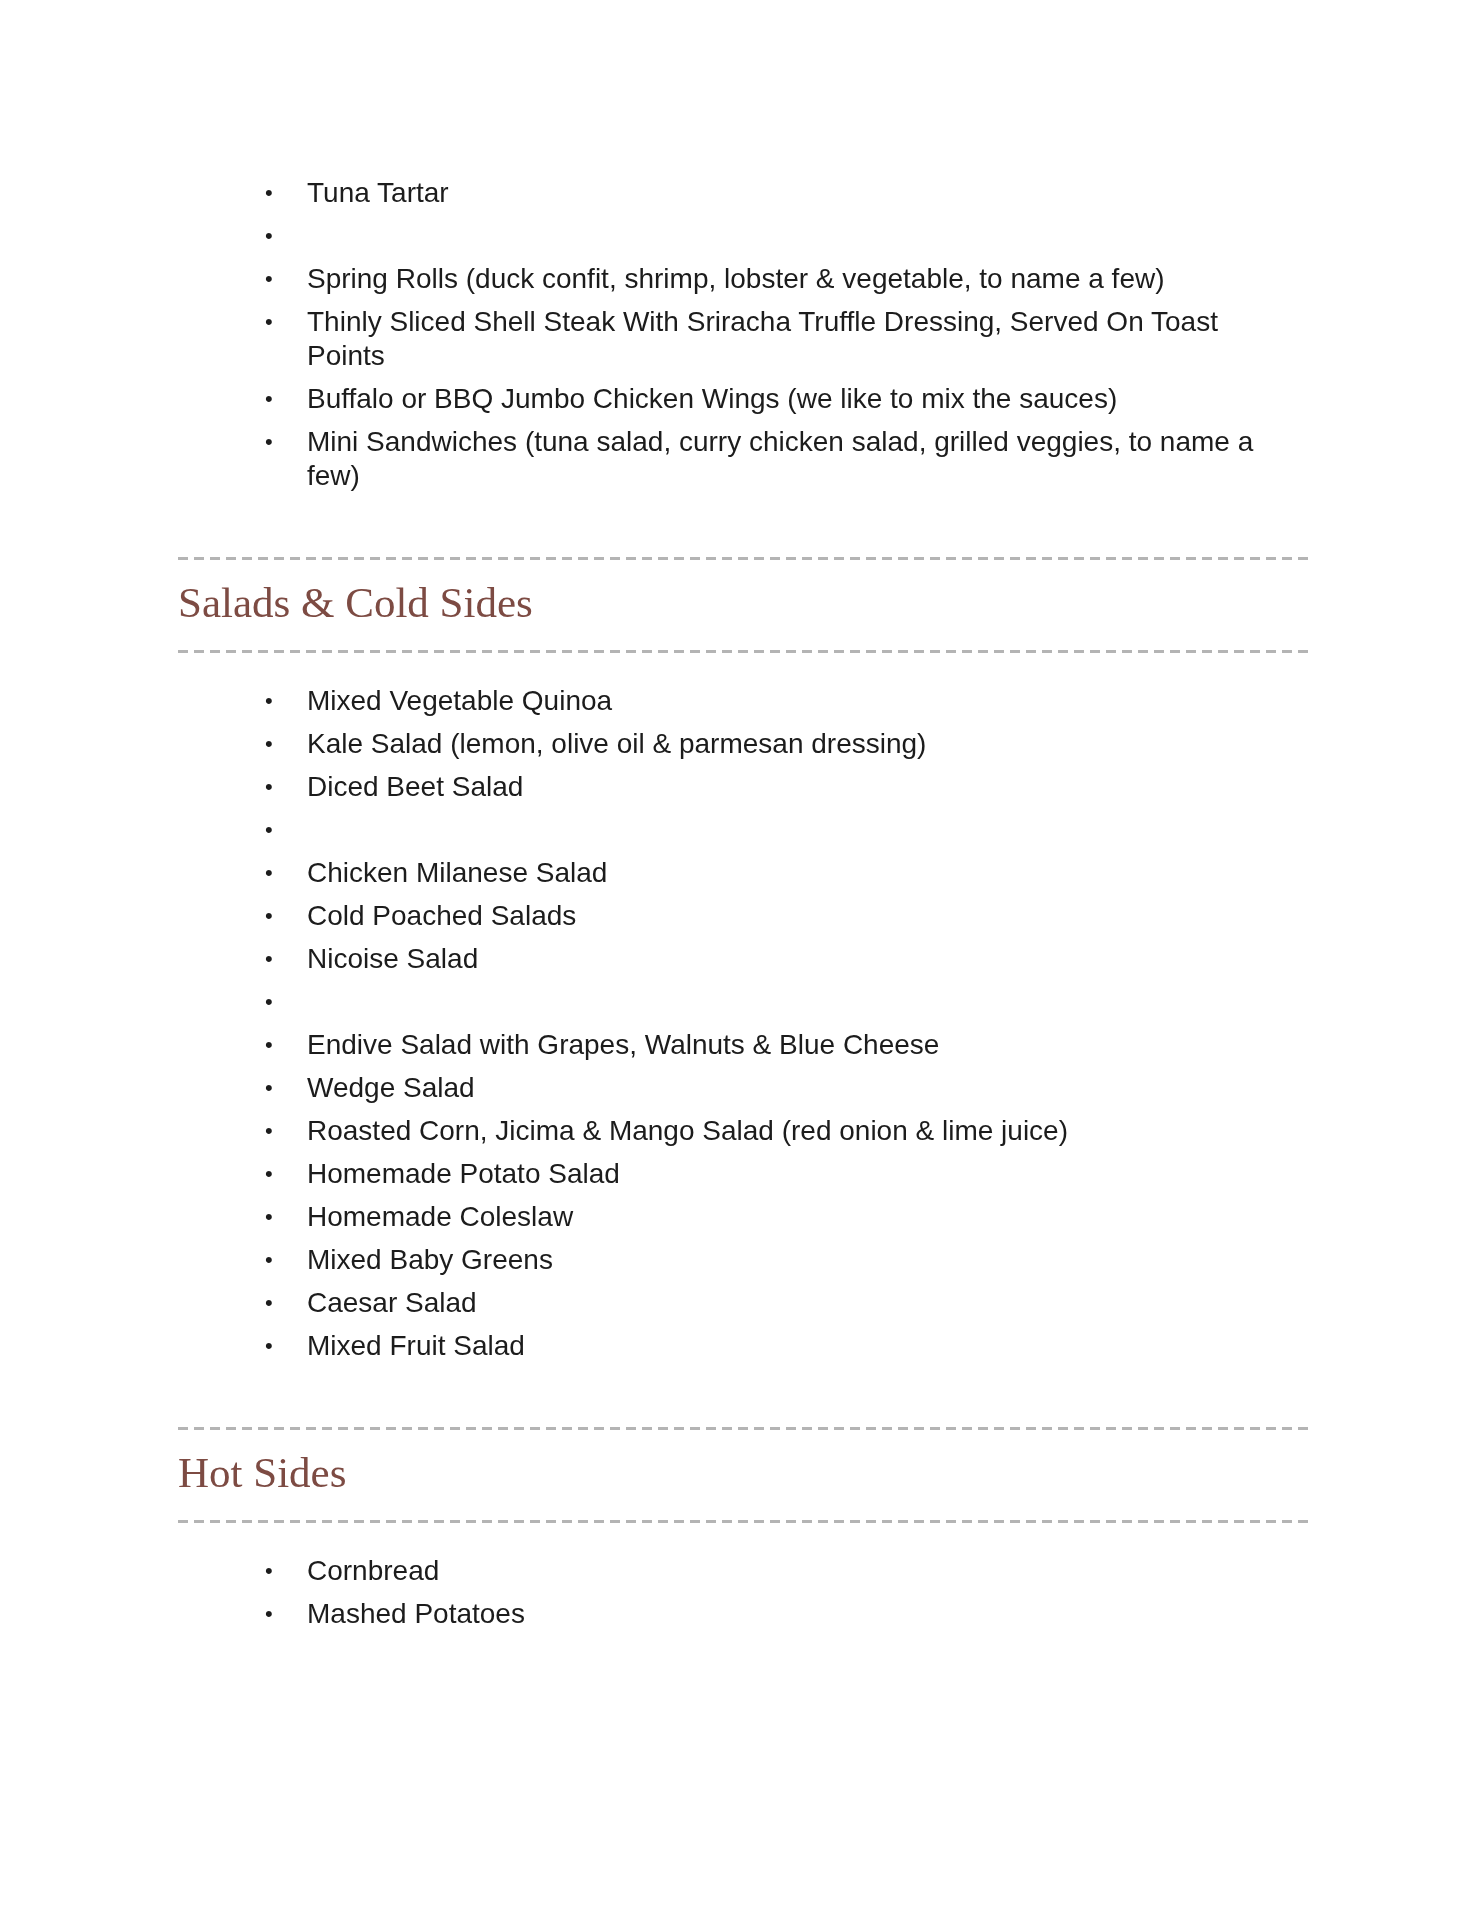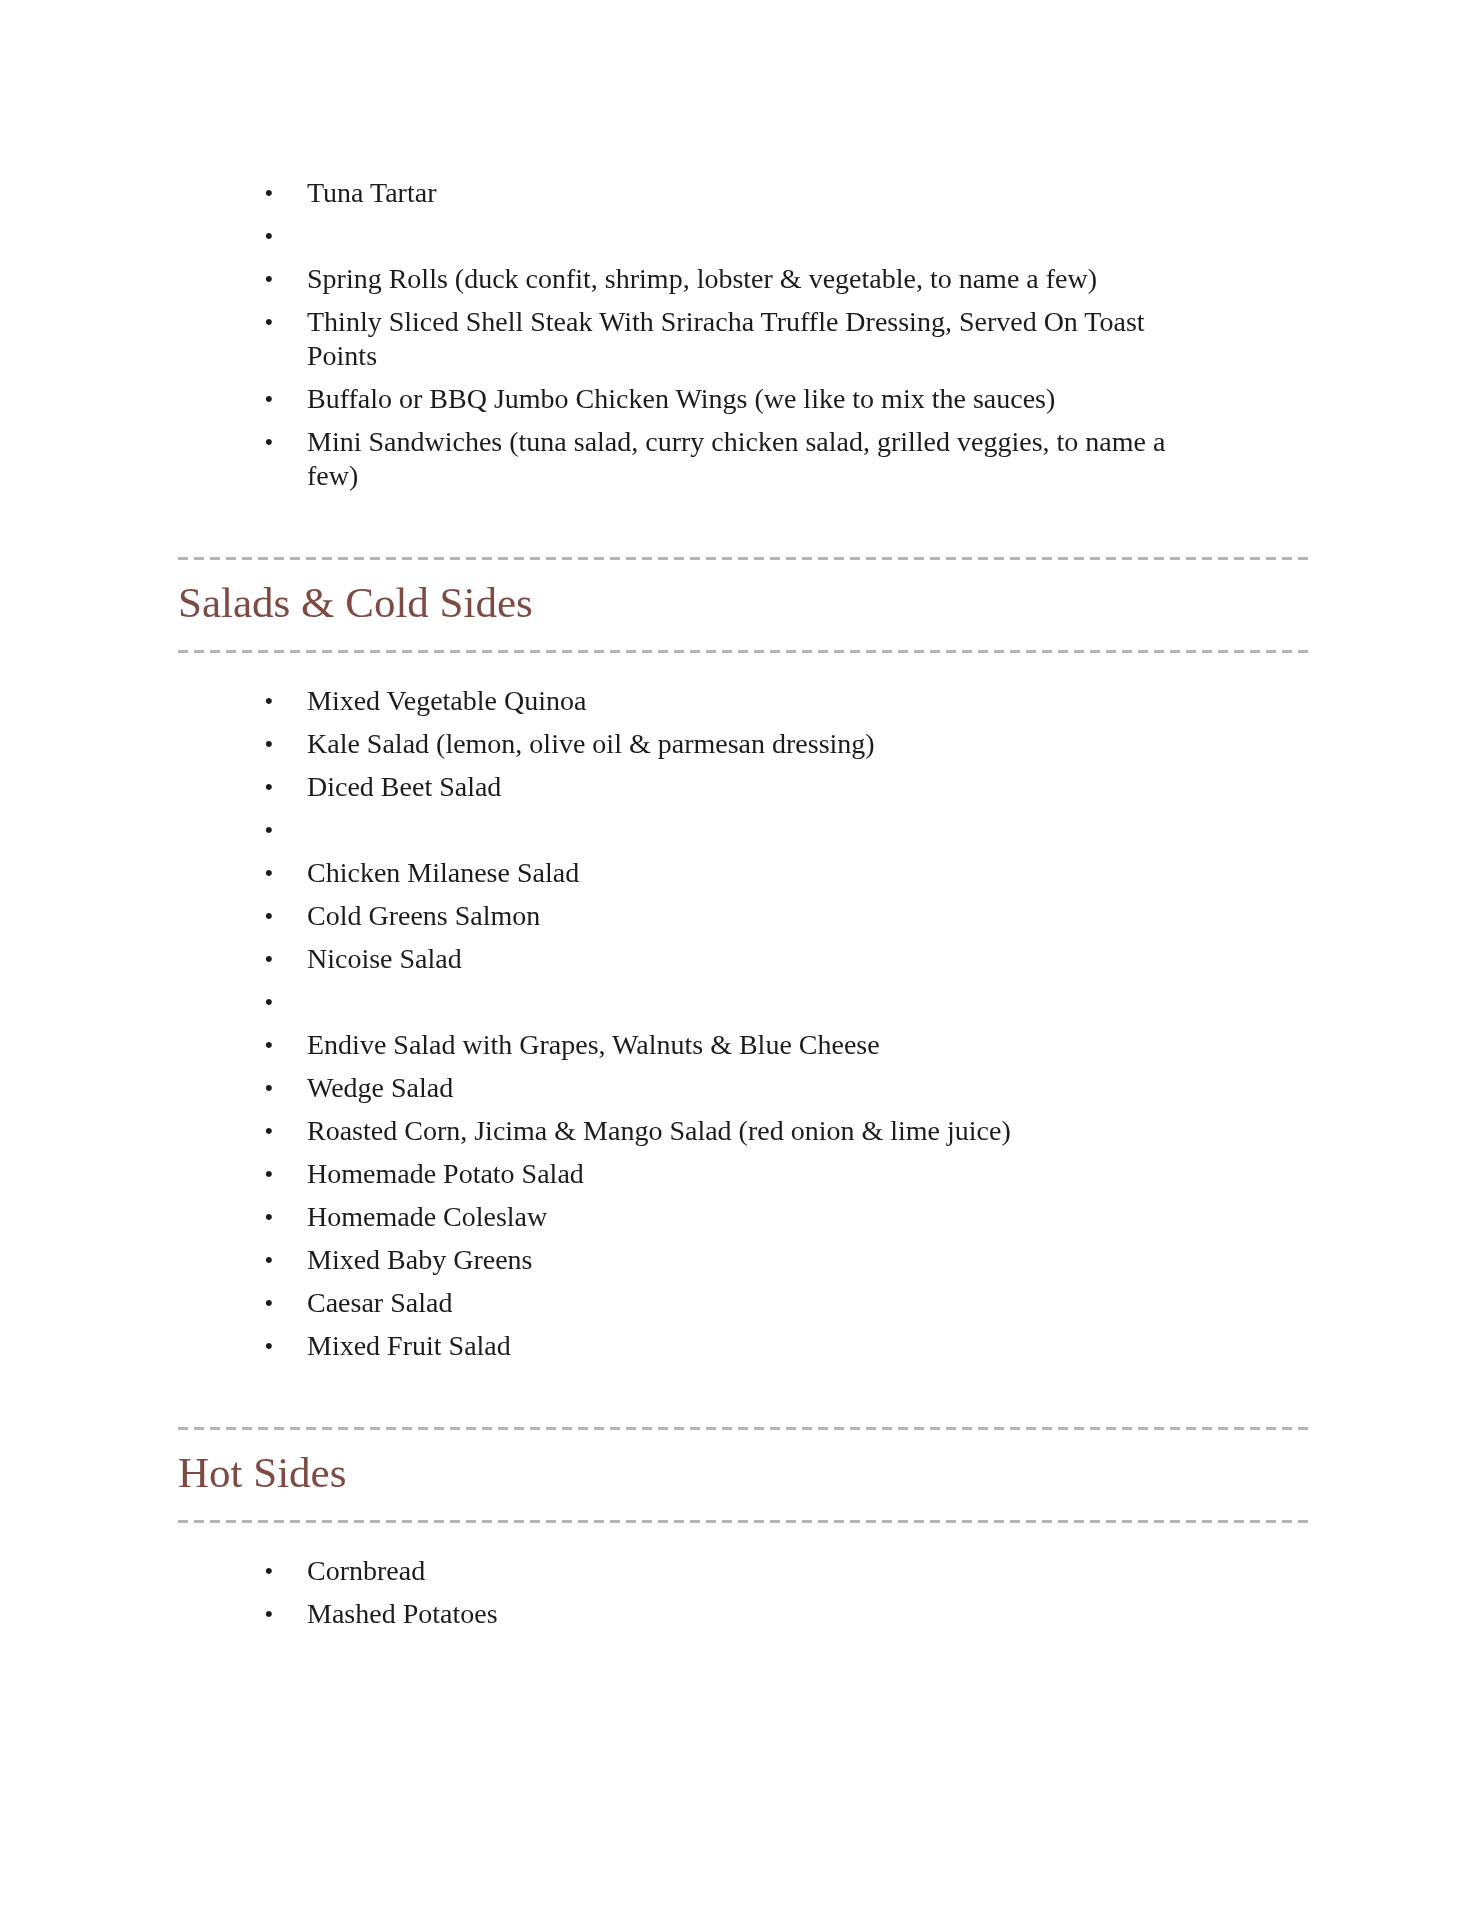--- a/index.html
+++ b/index.html
@@ -36,21 +36,20 @@
   ul.menu-list .blt{
     flex:none;
     width:42px;
     font-size:22px;
     line-height:34px;
     color:var(--body-text);
   }
   ul.menu-list .txt{
     white-space:pre-line;
     max-width:1070px;
-    font-family:Liberation Serif, serif;
   }
   section.menu-section{
     margin-top:64px;
   }
   hr.divider{
     border:none;
     height:3px;
     width:1136px;
     margin:0 0 0 178px;
     background:repeating-linear-gradient(90deg, var(--divider) 0 10px, transparent 10px 16px);
@@ -120,21 +119,21 @@
       </li>
       <li>
         <span class="blt">•</span>
       </li>
       <li>
         <span class="blt">•</span>
         <span class="txt">Chicken Milanese Salad</span>
       </li>
       <li>
         <span class="blt">•</span>
-        <span class="txt">Cold Greens Salmon</span>
+        <span class="txt">Cold Poached Salads</span>
       </li>
       <li>
         <span class="blt">•</span>
         <span class="txt">Nicoise Salad</span>
       </li>
       <li>
         <span class="blt">•</span>
       </li>
       <li>
         <span class="blt">•</span>

